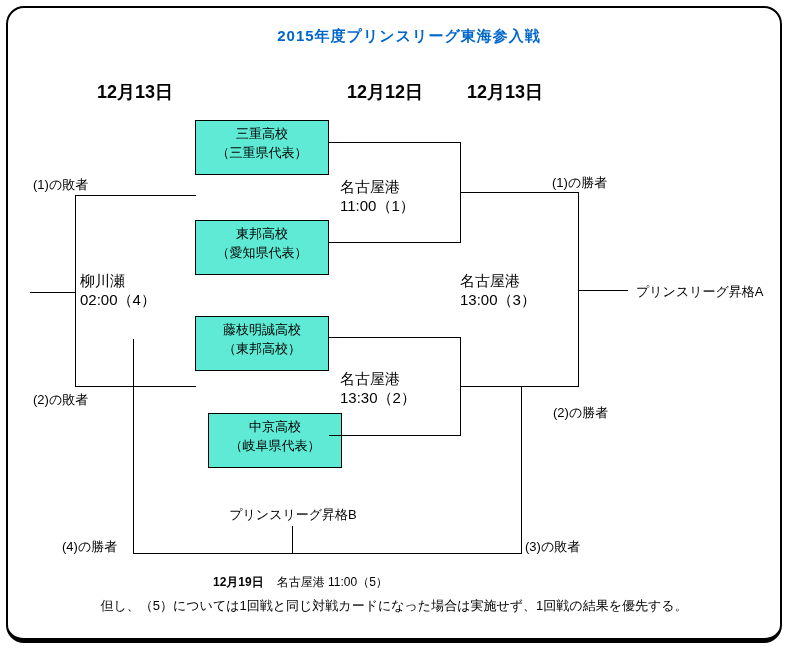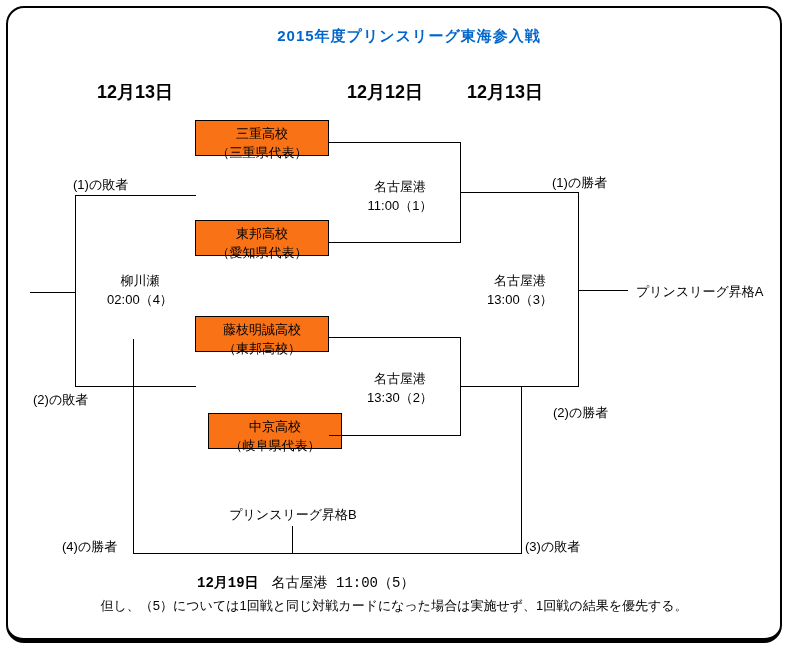--- a/index.html
+++ b/index.html
@@ -8,28 +8,28 @@
   .frame {
     position:absolute; left:6px; top:6px; width:772px; height:630px;
     border:2px solid #000; border-bottom-width:5px; border-radius:18px;
   }
   .title {
     position:absolute; top:27px; left:15px; width:100%; text-align:center;
     font-size:15px; font-weight:bold; color:#0066CC; letter-spacing:1px;
   }
   .date-header { position:absolute; top:80px; font-size:18px; font-weight:bold; white-space:nowrap; }
   .team-box {
-    position:absolute; left:195px; width:134px; height:36px; box-sizing:border-box;
-    background:#f97316; border:1px solid #000; text-align:center;
+    position:absolute; left:195px; width:134px; height:55px; box-sizing:border-box;
+    background:#5eead4; border:1px solid #000; text-align:center;
     font-size:13px; line-height:19px; padding-top:3px;
   }
-  .match-label { position:absolute; width:120px; text-align:center; font-size:13px; line-height:19px; white-space:nowrap; }
+  .match-label { position:absolute; width:120px; text-align:left; font-size:15px; line-height:19px; white-space:nowrap; }
   .lbl { position:absolute; font-size:13px; white-space:nowrap; }
   .ln { position:absolute; background:#000; }
-  .m5-line { position:absolute; left:197px; top:574px; font-size:14px; white-space:nowrap;font-family:Liberation Mono, monospace; }
+  .m5-line { position:absolute; left:213px; top:574px; font-size:12px; white-space:nowrap; }
   .m5-line .d { font-weight:bold; margin-right:13px; }
   .note { position:absolute; left:0; top:597px; width:100%; text-align:center; font-size:13px; white-space:nowrap; }
 </style>
 </head>
 <body>
 
 <div class="canvas">
 
   <div class="frame"></div>
 
@@ -66,21 +66,21 @@
   </div>
   <div class="match-label" style="left:460px; top:271px;">
     <div>名古屋港</div>
     <div>13:00（3）</div>
   </div>
   <div class="match-label" style="left:80px; top:271px;">
     <div>柳川瀬</div>
     <div>02:00（4）</div>
   </div>
 
-  <div class="lbl" style="left:33px;  top:176px;margin-left:40px;">(1)の敗者</div>
+  <div class="lbl" style="left:33px;  top:176px;">(1)の敗者</div>
   <div class="lbl" style="left:33px;  top:391px;">(2)の敗者</div>
   <div class="lbl" style="left:552px; top:174px;">(1)の勝者</div>
   <div class="lbl" style="left:553px; top:392px;margin-top:12px;">(2)の勝者</div>
   <div class="lbl" style="left:62px;  top:538px;">(4)の勝者</div>
   <div class="lbl" style="left:525px; top:538px;">(3)の敗者</div>
 
   <div class="lbl" style="left:636px; top:283px;">プリンスリーグ昇格A</div>
   <div class="lbl" style="left:193px; top:506px; width:200px; text-align:center;">プリンスリーグ昇格B</div>
 
   <div class="ln" style="left:329px; top:142px; width:131px; height:1px;"></div>

